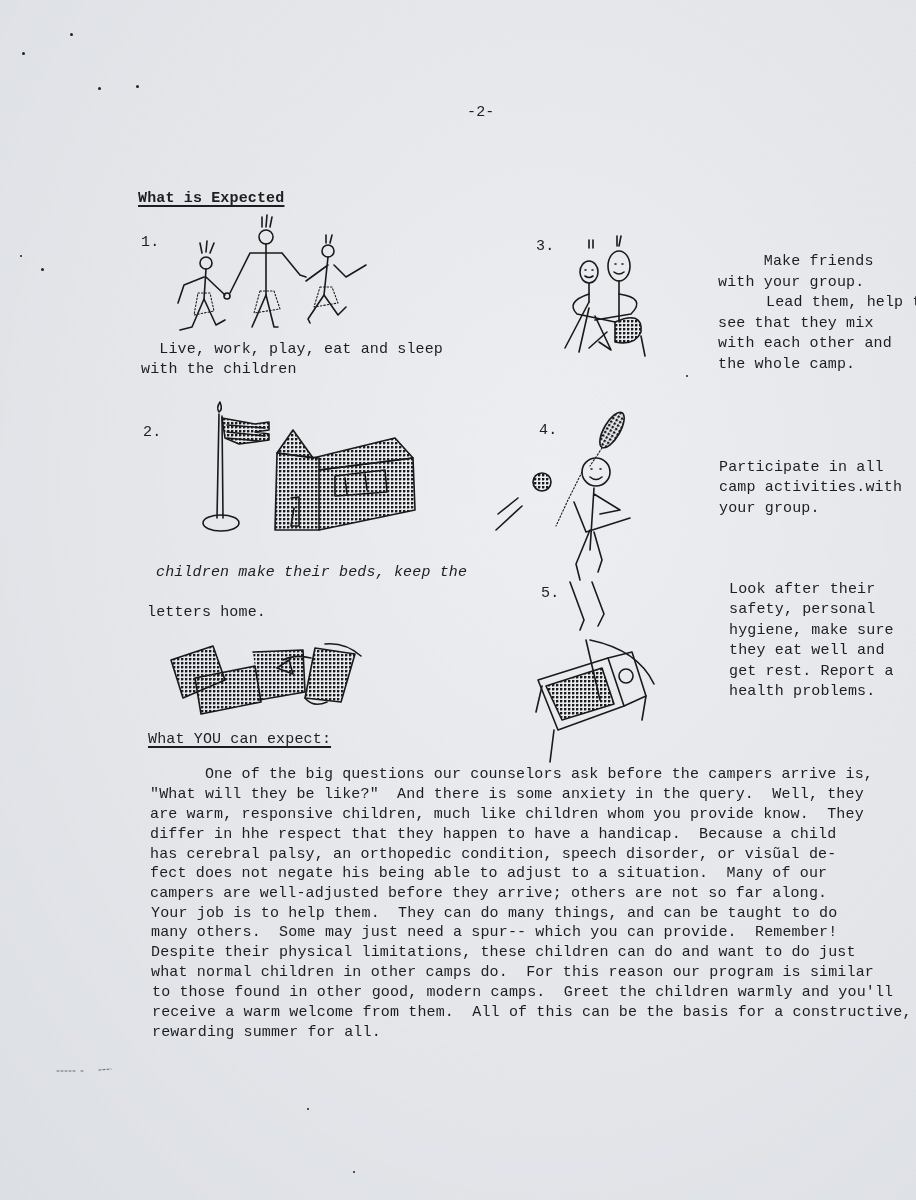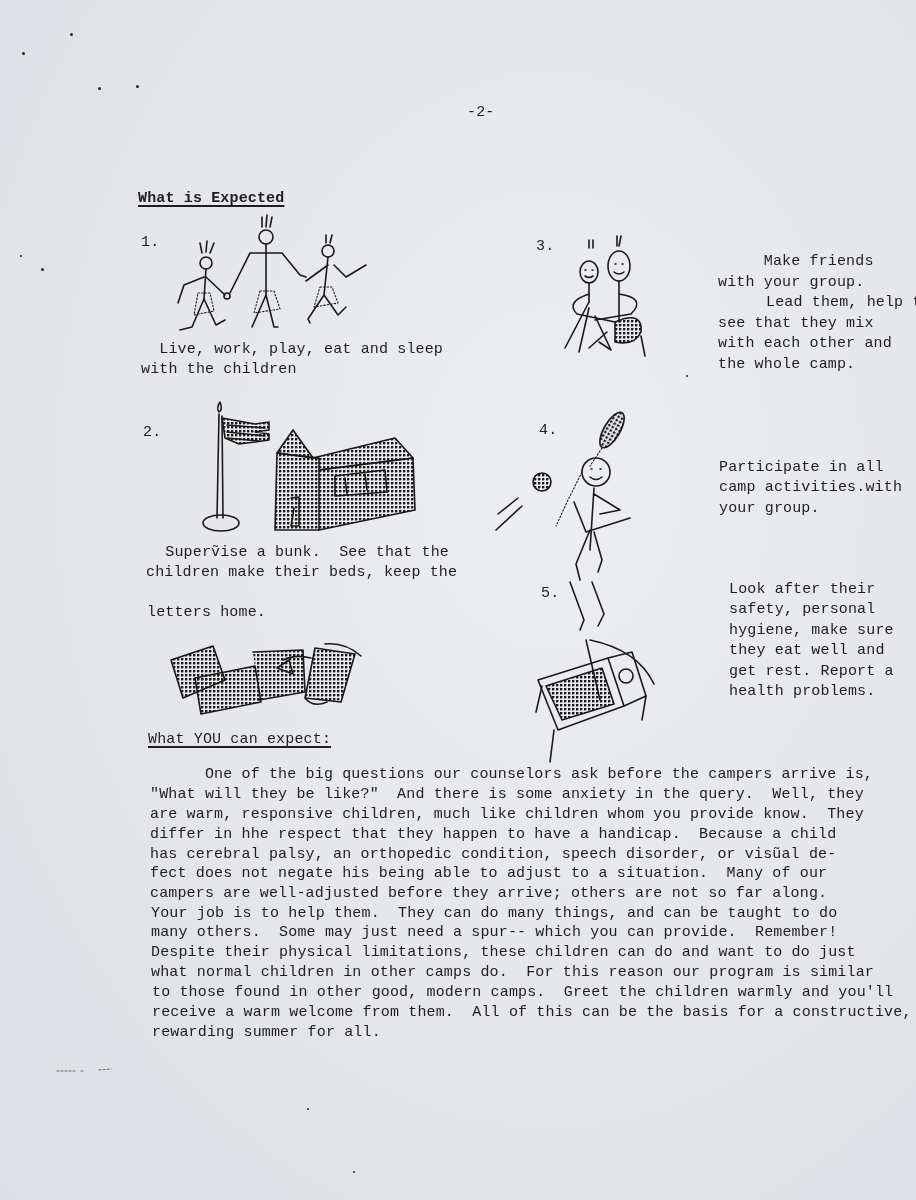--- a/index.html
+++ b/index.html
@@ -83,22 +83,21 @@
     <ellipse cx="26" cy="125" rx="18" ry="8"></ellipse>
 
     <path d="M82 55 L98 32 L118 60 Z" class="fillhatch"></path>
     <path d="M82 55 L80 132 L124 132 L124 60 L82 55" class="fillhatch"></path>
     <path d="M96 100 L104 99 L104 128 L96 128 M99 110 L96 128"></path>
     <path d="M118 60 L200 40 L218 60 L124 72" class="fillhatch"></path>
     <path d="M124 72 L218 60 L220 112 L124 132" class="fillhatch"></path>
     <path d="M140 78 L190 72 L192 94 L140 98 Z"></path>
     <path d="M150 80 L152 96 M170 76 L172 92"></path>
   </svg>
-  <div class="t" style="left:147px;top:543px;">  Superṽise a bunk.  See that the</div>
-  <div class="t" style="left:146px;top:563px;">children make their beds, keep the</div>
+  <div class="t" style="left:156px;top:563px;font-style:italic;">children make their beds, keep the</div>
   <div class="t" style="left:147px;top:603px;">letters home.</div>
 
   <svg class="draw" style="left:165px;top:638px;" width="205" height="80" viewBox="0 0 205 80">
     <path d="M6 22 L48 8 L60 42 L18 60 Z" class="fillhatch"></path>
     <path d="M30 40 L90 28 L96 64 L36 76 Z" class="fillhatch"></path>
     <path d="M88 14 L138 12 L140 54 L94 62" class="fillhatch"></path>
     <path d="M112 30 L124 22 L128 36 Z"></path>
     <path d="M150 10 L190 16 L176 64 L140 60 Z" class="fillhatch"></path>
     <path d="M160 6 Q180 4 196 18"></path>
     <path d="M118 22 Q130 16 146 20 M140 60 Q148 70 162 64"></path>

